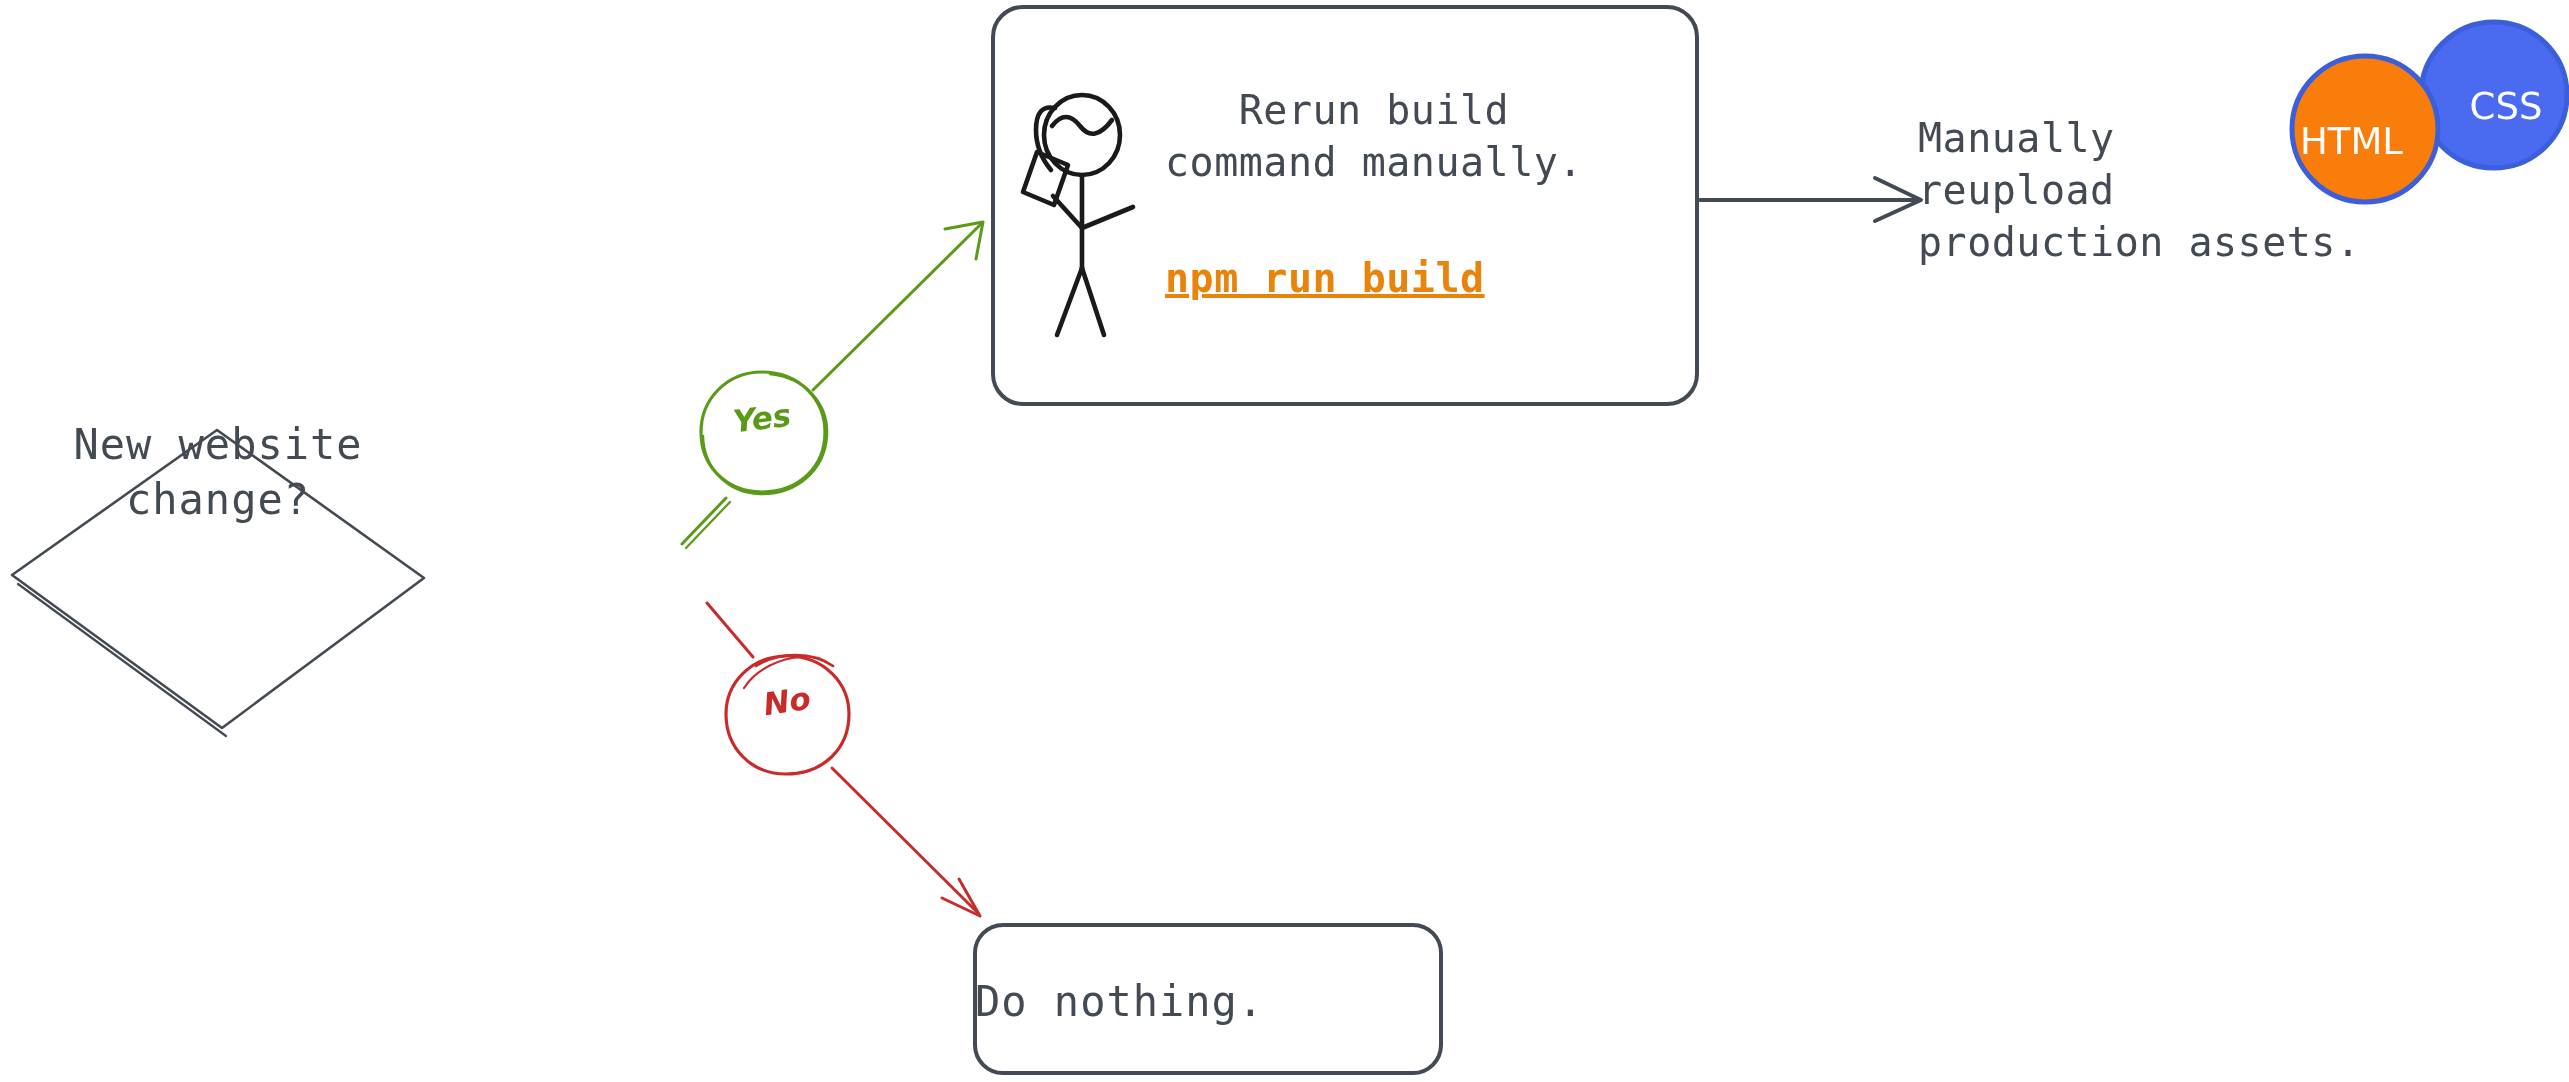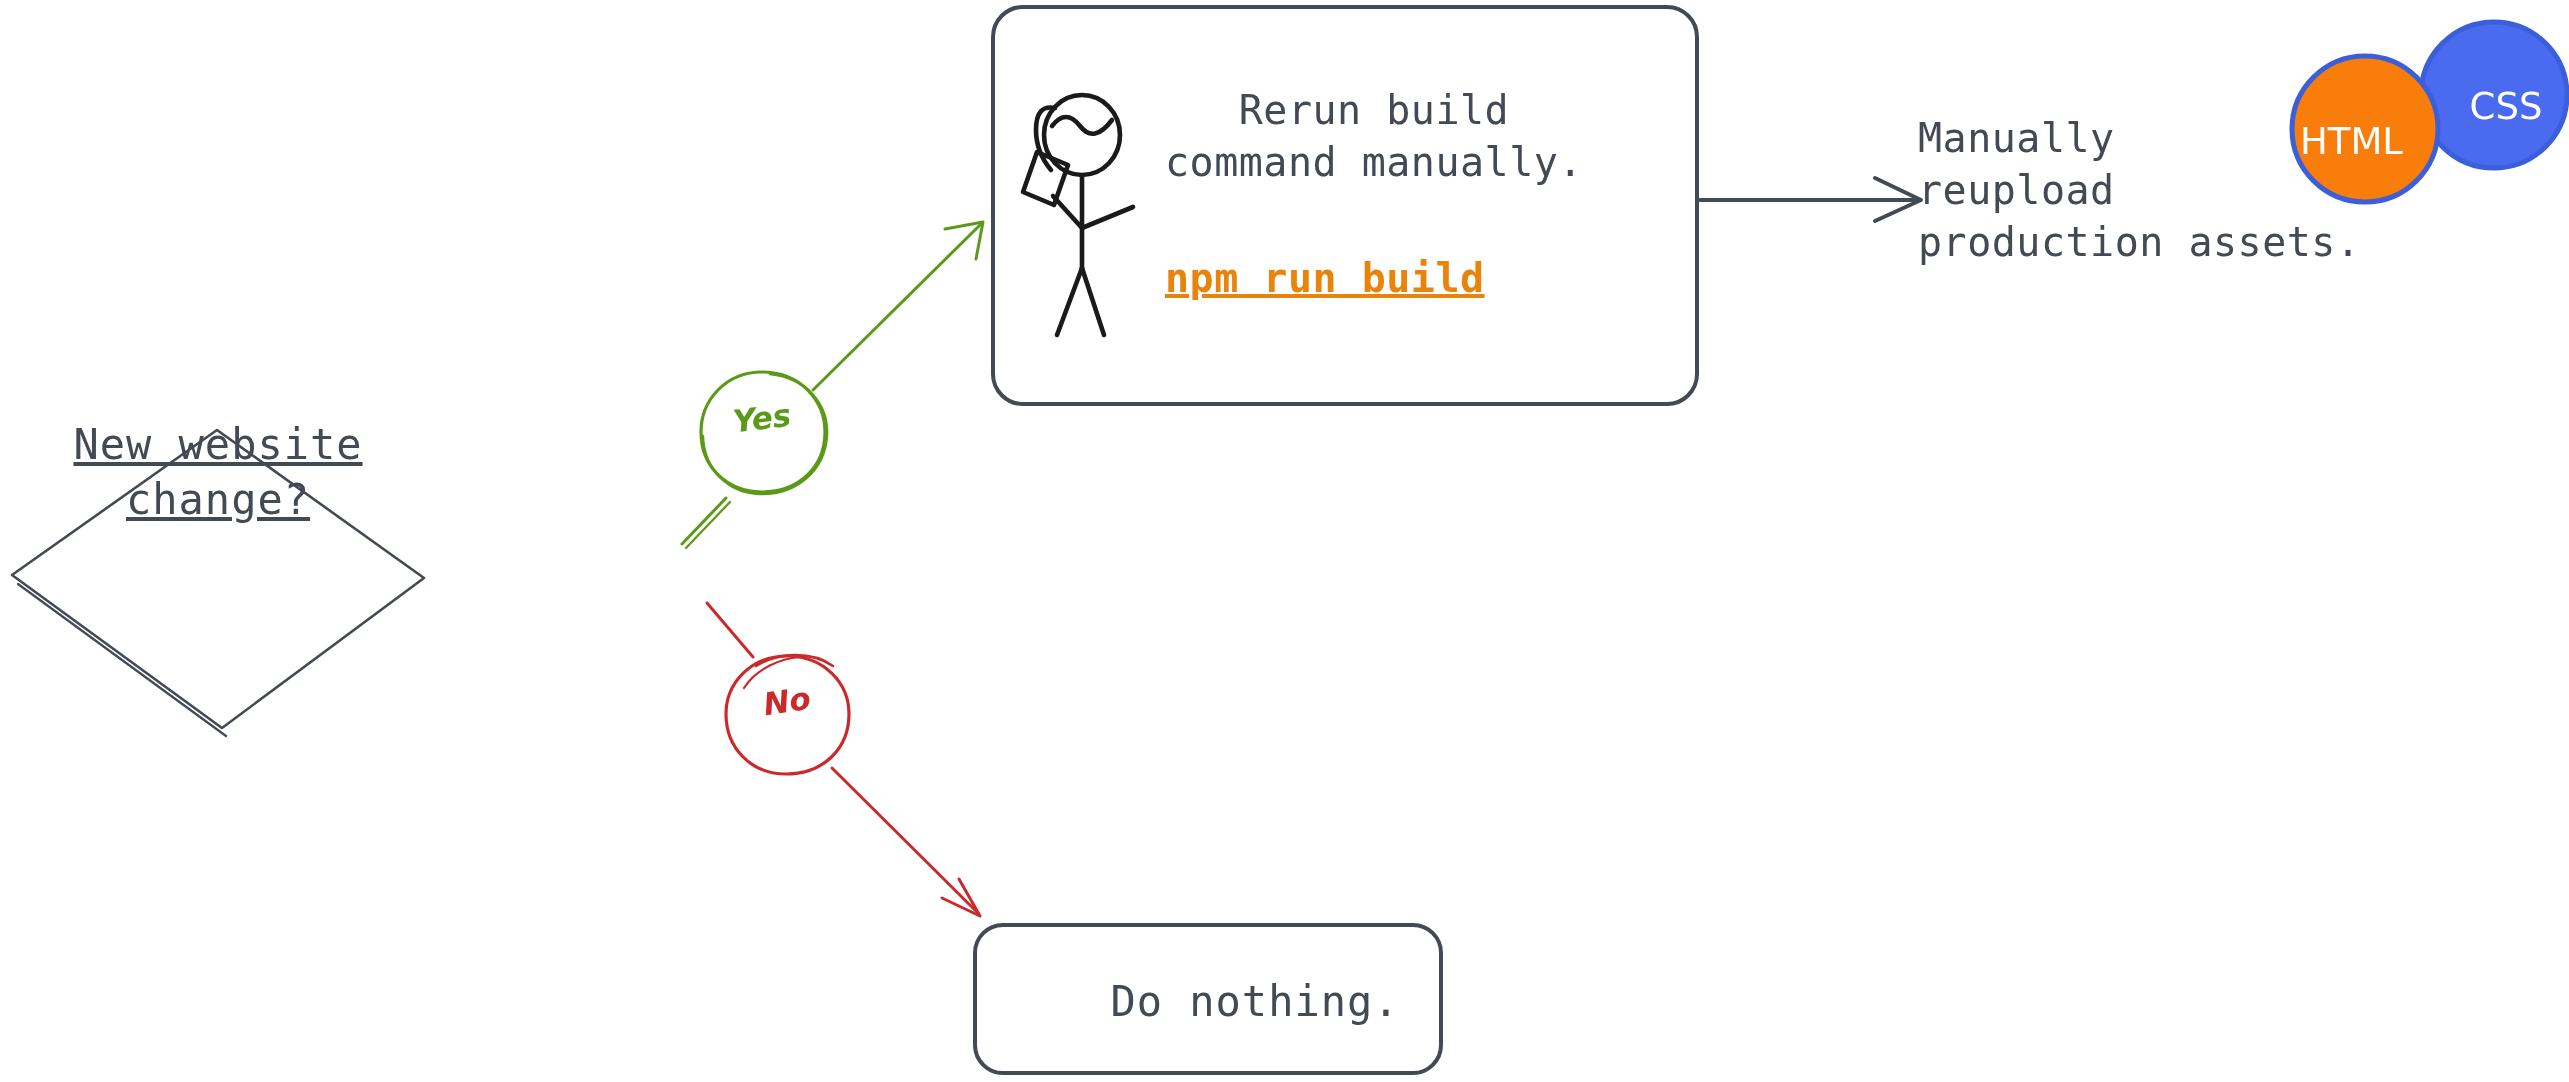--- a/index.html
+++ b/index.html
@@ -28,21 +28,20 @@
     line-height: 1.30;
   }
   
   #diamond-label {
     left: 0px;
     top: 418px;
     width: 436px;
     text-align: center;
     font-size: 42px;
     letter-spacing: 1px;
-    text-decoration: underline;
   }
   
   #process-text {
     left: 1165px;
     top: 84px;
     font-size: 40px;
     letter-spacing: 0.5px;
     text-align: center;
   }
   #process-command {
@@ -59,21 +58,20 @@
     left: 1918px;
     top: 112px;
     font-size: 40px;
     letter-spacing: 0.5px;
   }
   
   #donothing-label {
     left: 975px;
     top: 975px;
     width: 560px;
-    text-align: center;
     font-size: 42px;
     letter-spacing: 1px;
   }
   
   .badge-label {
     position: absolute;
     color: #ffffff;
     font-family: "DejaVu Sans", "Liberation Sans", sans-serif;
     font-weight: 400;
     white-space: pre;

